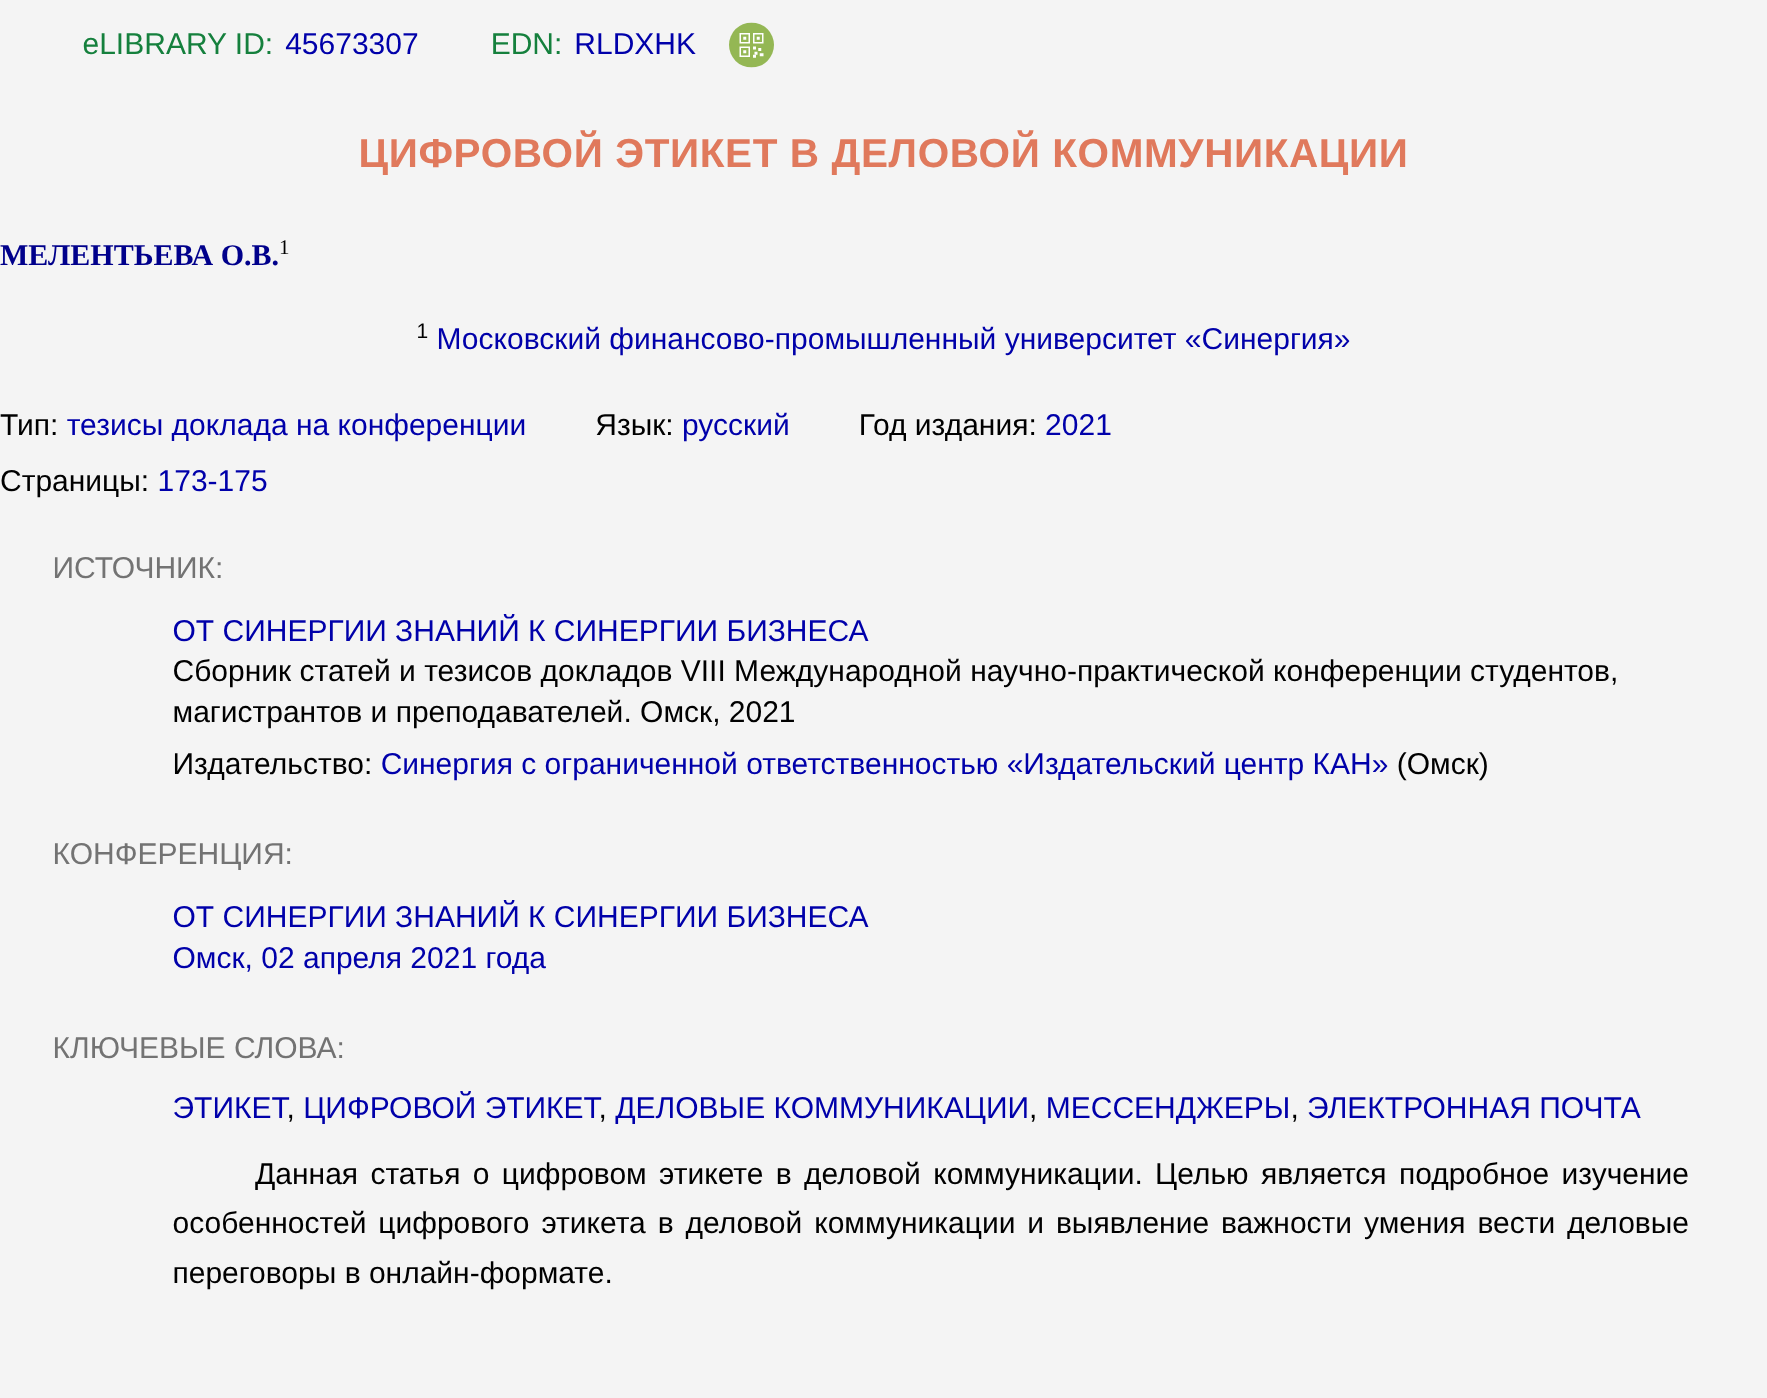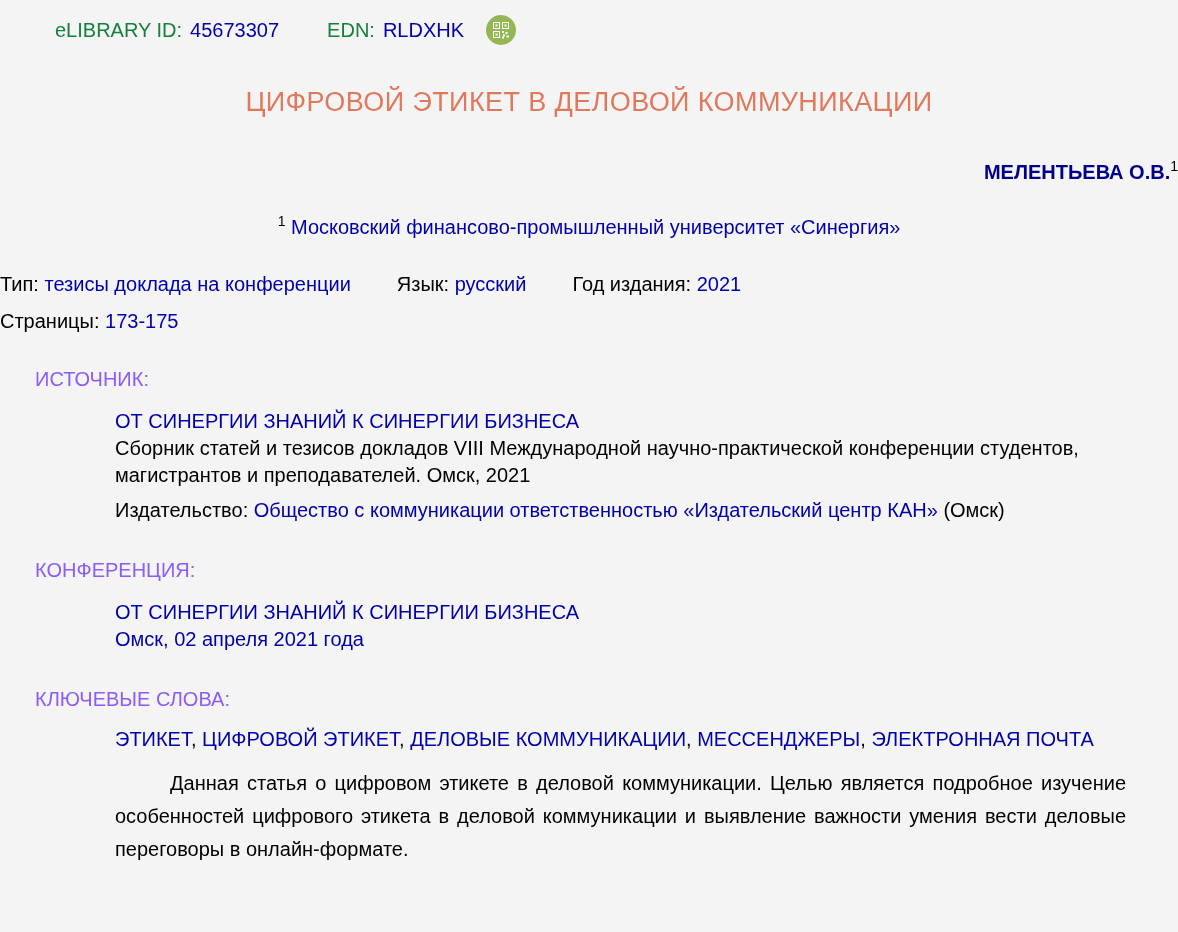--- a/index.html
+++ b/index.html
@@ -24,27 +24,28 @@
   .id-row .sep-small { width: 8px; }
   .qr {
     margin-left: 22px;
     width: 30px; height: 30px;
     display: inline-flex;
   }
   .title {
     margin: 42px 40px 0 40px;
     text-align: center;
     font-size: 27px;
-    font-weight: normal;
+    font-weight: bold;
     color: #e0795c;
     letter-spacing: 0.4px;
   }
   .author-row {
     margin-top: 40px;
-    text-align: right;
+    text-align: left;
+    font-family: Liberation Serif, serif;
   }
   .author {
     color: #00008b;
     font-weight: bold;
   }
   sup {
     font-size: 14px;
     color: #000;
     font-weight: normal;
   }
@@ -57,21 +58,21 @@
     display: flex;
     justify-content: flex-start;
     gap: 46px;
   }
   .pages-row {
     margin-top: 14px;
     text-align: left;
   }
   .sec-heading {
     margin: 35px 0 0 35px;
-    color: #8b5cf6;
+    color: #737373;
   }
   .sec-body {
     margin: 17px 50px 0 115px;
     line-height: 27px;
   }
   .upper-link { text-transform: none; }
   .pub-line { margin-top: 8px; }
   .conf-body { line-height: 27px; }
   .keywords-line { margin-top: 15px; }
   .abstract {
@@ -151,21 +152,21 @@
     <span>Страницы:</span>
     <a class="link">173-175</a>
   </div>
 
   <div class="sec-heading">ИСТОЧНИК:</div>
   <div class="sec-body">
     <a class="link upper-link">ОТ СИНЕРГИИ ЗНАНИЙ К СИНЕРГИИ БИЗНЕСА</a>
     <div>Сборник статей и тезисов докладов VIII Международной научно-практической конференции студентов, магистрантов и преподавателей. Омск, 2021</div>
     <div class="pub-line">
       <span>Издательство:</span>
-      <a class="link">Общество с коммуникации ответственностью «Издательский центр КАН»</a>
+      <a class="link">Синергия с ограниченной ответственностью «Издательский центр КАН»</a>
       <span>(Омск)</span>
     </div>
   </div>
 
   <div class="sec-heading">КОНФЕРЕНЦИЯ:</div>
   <div class="sec-body conf-body">
     <a class="link">ОТ СИНЕРГИИ ЗНАНИЙ К СИНЕРГИИ БИЗНЕСА</a>
     <div>
       <a class="link">Омск, 02 апреля 2021 года</a>
     </div>

